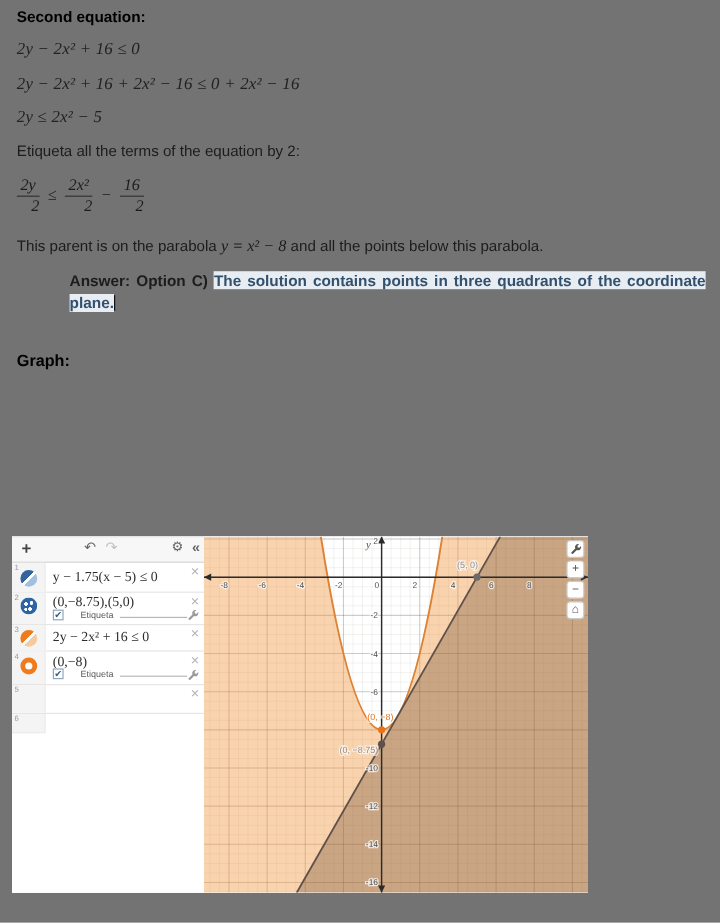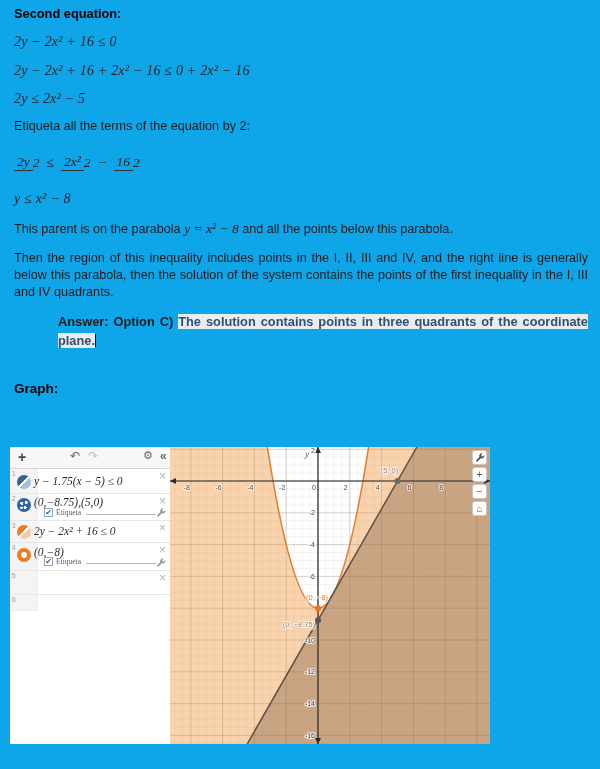--- a/index.html
+++ b/index.html
@@ -1,28 +1,28 @@
 <!DOCTYPE html>
 <html><head>
 <meta charset="utf-8">
 <style>
   * { margin:0; padding:0; box-sizing:border-box; }
   html,body { background:#fff; }
   .page {
-    position:relative; width:600px; height:769px; background:#0ea5e9;
+    position:relative; width:600px; height:769px; background:#737373;
     font-family:"Liberation Sans", sans-serif; color:#1c1c1c; overflow:hidden;
   }
   .doc { position:absolute; left:14px; top:6px; width:574px; }
   .h-bold { font-size:12.8px; font-weight:bold; color:#000; }
   .sans { font-size:12.6px; color:#1c1c1c; }
   .eq { font-family:"Liberation Serif", serif; font-style:italic; font-size:14px; color:#222; letter-spacing:.2px; }
   .imath { font-family:"Liberation Serif", serif; font-style:italic; font-size:13.5px; }
   .mt13{margin-top:13px}.mt14{margin-top:14px}.mt12{margin-top:12px}.mt11{margin-top:11px}.mt8{margin-top:8px}.mt10{margin-top:10px}
   .frac-row { display:flex; align-items:center; gap:7px; font-family:"Liberation Serif", serif; font-style:italic; font-size:13.5px; height:40px; }
-  .frac { display:inline-flex; align-items:flex-start; line-height:1.05; }
+  .frac { display:inline-flex; flex-direction:column; align-items:flex-end; line-height:1.05; }
   .frac .num { border-bottom:1px solid #333; padding:0 3px 1px; }
   .frac .den { padding-top:1px; }
   .para { font-size:12.6px; line-height:17px; text-align:justify; }
   .answer { font-size:12.8px; line-height:19px; font-weight:bold; text-align:justify;margin-left:44px; }
   .hl { background:#e7edf3; color:#33506c; }
   .cursor { display:inline-block; width:1.5px; height:13px; background:#111; vertical-align:-2px; }
   .graph-h { font-size:13.5px; font-weight:bold; color:#000; }
 
   
   .desmos { position:absolute; left:10px; top:447px; width:480px; height:297px; background:#fff; }
@@ -40,26 +40,26 @@
   .eicon { position:absolute; left:7px; top:6px; width:14px; height:14px; border-radius:50%; }
   .icon-ineq-blue  { background:linear-gradient(135deg,#33639c 46%,#fff 46%,#fff 56%,#9fc0de 56%); }
   .icon-ineq-orange{ background:linear-gradient(135deg,#ee7c1e 46%,#fff 46%,#fff 56%,#f8c99f 56%); }
   .icon-pts-blue { background:
       radial-gradient(circle 1.6px at 34% 38%, #fff 1.4px, rgba(0,0,0,0) 1.7px),
       radial-gradient(circle 1.6px at 66% 32%, #fff 1.4px, rgba(0,0,0,0) 1.7px),
       radial-gradient(circle 1.6px at 58% 68%, #fff 1.4px, rgba(0,0,0,0) 1.7px),
       radial-gradient(circle 1.3px at 32% 70%, #fff 1.1px, rgba(0,0,0,0) 1.4px),
       #2d64a5; }
   .icon-pt-orange { background:#fff; border:4.5px solid #ee7c1e; }
-  .elatex { font-family:"Liberation Serif", serif; font-style:italic; font-size:11.5px; color:#2c2c2c; position:absolute; left:24px; }
+  .elatex { font-family:"Liberation Serif", serif; font-size:11.5px; color:#2c2c2c; position:absolute; left:34px; }
   .eclose { position:absolute; right:4px; top:1px; color:#b3b3b3; font-size:12px; line-height:12px; }
   .ewrench { position:absolute; right:4px; bottom:2px; width:10px; height:10px; }
   .etiq { position:absolute; left:34px; display:flex; align-items:center; width:112px; }
   .cbx { width:9px; height:9px; border:1px solid #8fa7bd; background:#fff; font-size:8px; line-height:7px; color:#3a5f85; text-align:center; }
-  .etiq .lbl { font-size:7.5px; color:#5c5c5c; margin-left:3px;font-family:Liberation Serif, serif; }
+  .etiq .lbl { font-size:7.5px; color:#5c5c5c; margin-left:14px; }
   .etiq .line { flex:1; border-bottom:1px solid #b8b8b8; margin-left:5px; height:1px; align-self:flex-end; margin-bottom:2px; }
   .gut-stub { position:relative; height:16px; }
 
   
   .graph-pane { position:absolute; left:160px; top:0; width:320px; height:297px; background:#fff; overflow:hidden; }
   .gbtns { position:absolute; right:3px; top:3px; display:flex; flex-direction:column; gap:2px; }
   .gbtn { width:15px; height:15px; background:#fff; border:1px solid #c9c9c9; border-radius:3px;
           color:#555; font-size:10px; line-height:13px; text-align:center; }
   .gbtn svg { display:block; margin:2px auto 0; }
 </style>
@@ -82,23 +82,21 @@
       <span class="frac">
           <span class="num">2x²</span>
           <span class="den">2</span>
         </span>
       <span>−</span>
       <span class="frac">
           <span class="num">16</span>
           <span class="den">2</span>
         </span>
     </div>
-    <div class="eq mt8">y ≤ x² − 8</div>
     <div class="sans mt14"><span>This parent is on the parabola </span><span class="imath">y = x² − 8</span><span> and all the points below this parabola.</span></div>
-    <div class="para mt13">Then the region of this inequality includes points in the I, II, III and IV, and the right line is generally below this parabola, then the solution of the system contains the points of the first inequality in the I, III and IV quadrants.</div>
     <div class="answer mt11"><span>Answer: Option C)</span> <span class="hl">The solution contains points in three quadrants of the coordinate plane.</span><span class="cursor"></span></div>
     <div class="graph-h" style="margin-top:31px">Graph:</div>
   </div>
 
   <div class="desmos">
     <div class="expr-panel">
       <div class="dtoolbar">
         <span class="tb-add">+</span>
         <span class="tb-undo">↶</span>
         <span class="tb-redo">↷</span>

